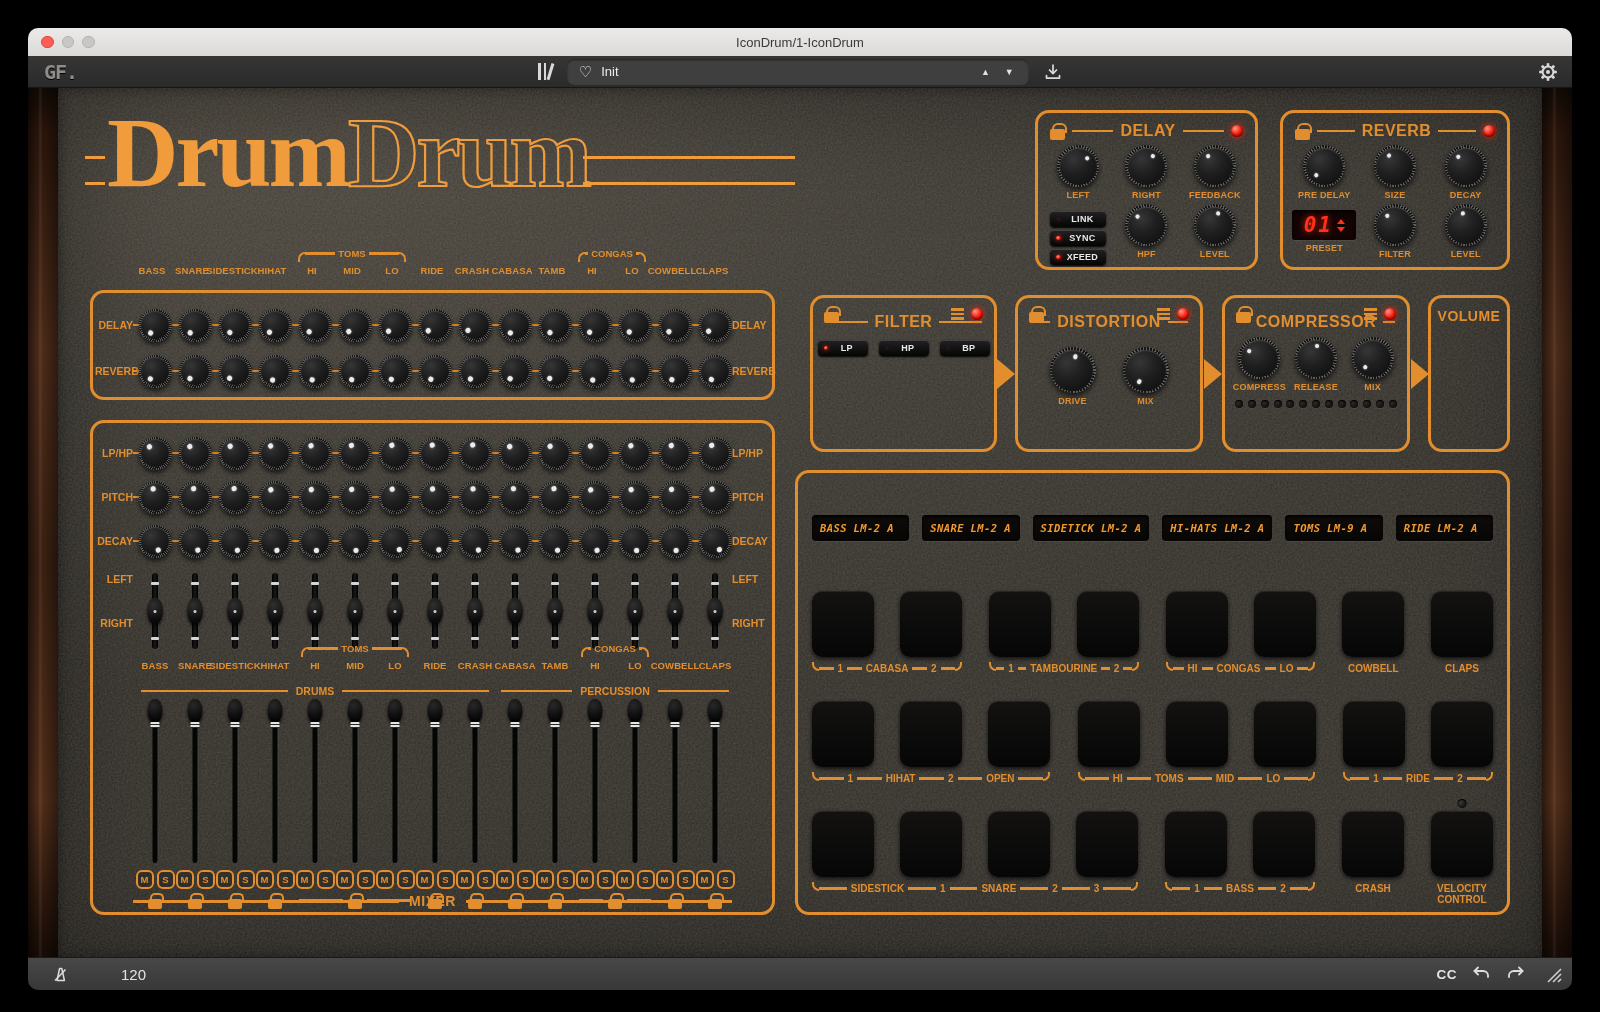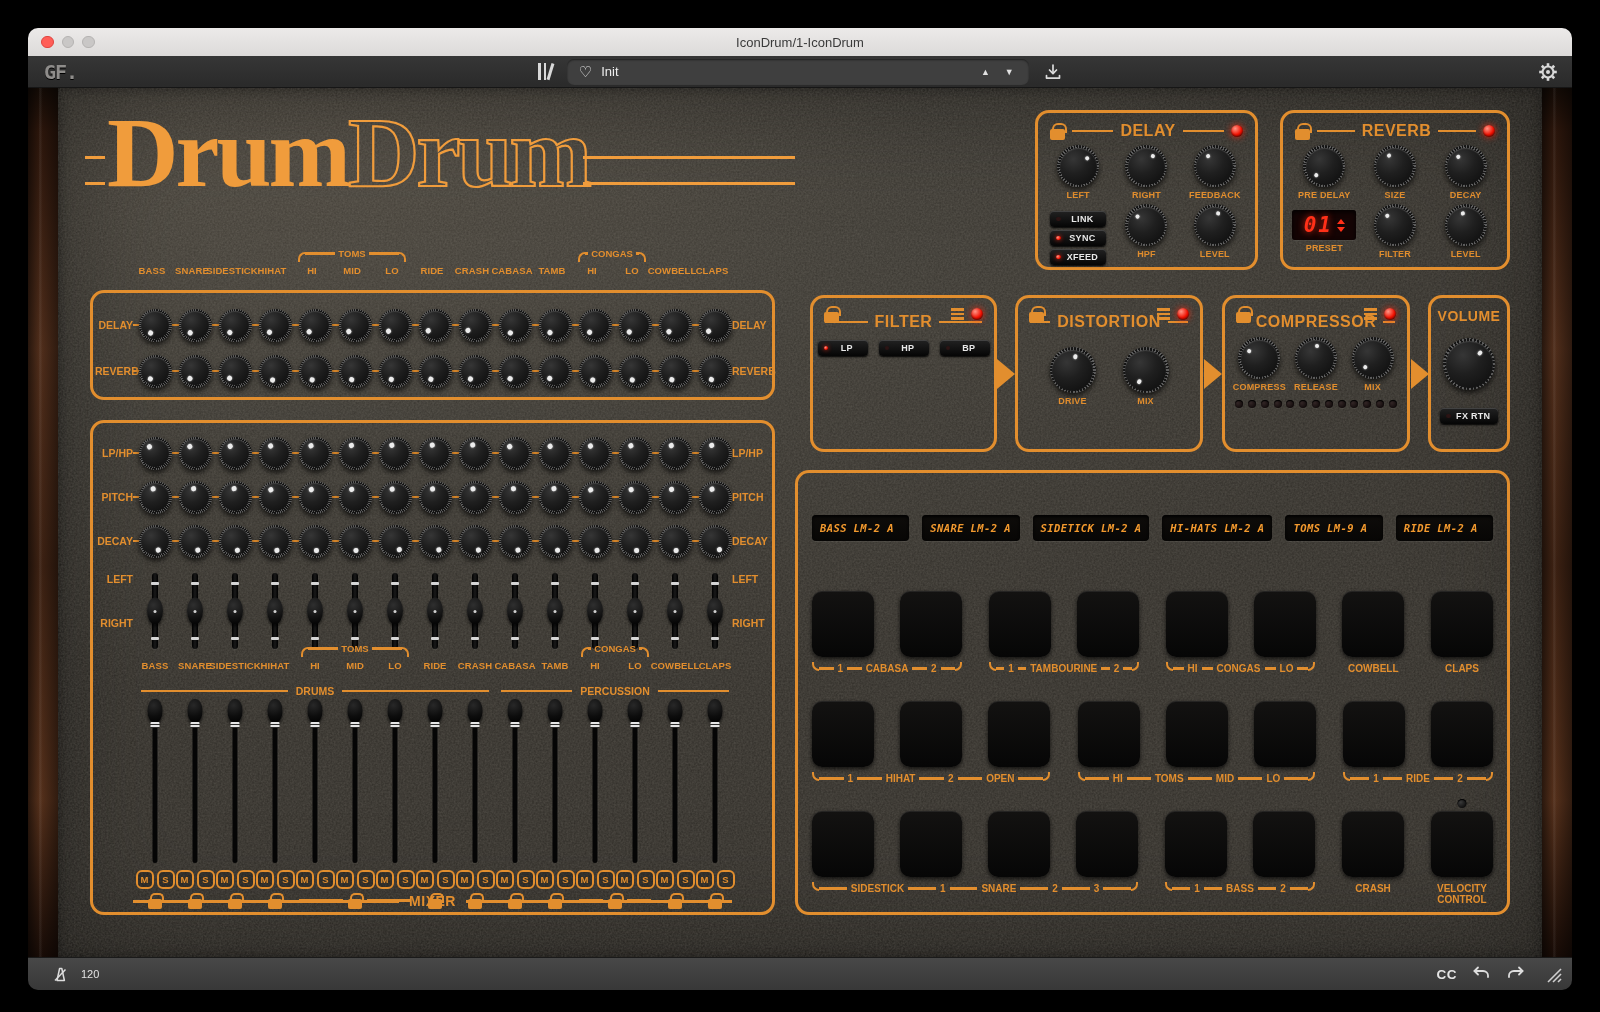--- a/index.html
+++ b/index.html
@@ -142,21 +142,21 @@
 .pb-corner{width:7px;height:9px;border-bottom:2.5px solid var(--accent);transform:translateY(-2px);}
 .pb-corner.l{border-left:2.5px solid var(--accent);border-bottom-left-radius:7px;}
 .pb-corner.r{border-right:2.5px solid var(--accent);border-bottom-right-radius:7px;}
 .pb-line{flex:1;height:2.5px;background:var(--accent);}
 .pb-lab{font-size:10px;font-weight:bold;color:var(--accent);margin:0 4px;white-space:nowrap;}
 .pad-single-lab{text-align:center;font-size:10px;font-weight:bold;color:var(--accent);margin:6px auto 0;line-height:11px;max-width:70px;}
 .vled{position:absolute;top:-12px;left:50%;transform:translateX(-50%);width:9px;height:9px;border-radius:50%;background:radial-gradient(circle at 35% 35%,#3a3a3a,#101010 70%);box-shadow:inset 0 1px 1px #000;}
 
 .statusbar{height:33px;background:linear-gradient(180deg,#484848,#383838);border-top:1px solid #1a1a1a;border-radius:0 0 10px 10px;display:flex;align-items:center;padding:0 10px 0 24px;color:#E2E2E2;position:relative;}
 .sb-left{display:flex;align-items:center;gap:12px;}
-.tempo{font-size:11px;}
+.tempo{font-size:15px;margin-left:40px;}
 .sb-right{margin-left:auto;display:flex;align-items:center;gap:15px;}
 .cc{font-size:13.5px;font-weight:bold;color:#E5E5E5;letter-spacing:.5px;}
 .grip{margin-left:4px;}
 </style>
 </head>
 <body>
 
 <div class="window">
 
   <div class="titlebar">
@@ -870,33 +870,20 @@
           <i class="mled"></i>
           <i class="mled"></i>
         </div>
     </section>
     <i class="flow-arrow" style="left:1383px"></i>
 
     <section class="fx-panel" id="volume-panel" style="left:1400px;top:207px;width:82px;height:157px">
       <div class="ribbon" style="padding-top:10px;justify-content:center">
         <span class="fx-title" style="font-size:14px">VOLUME</span>
       </div>
-      <div class="vol-body" id="volume-body">
-          <div class="knob" style="height: 52px; width: 52px; margin-top: 14px;">
-            <i class="knob-ring"></i>
-            <i class="knob-face"></i>
-            <i class="knob-arm" style="transform: rotate(45deg);">
-              <i class="knob-dot"></i>
-            </i>
-          </div>
-          <div class="fx-btn" style="width: 58px; margin-top: 18px;">
-            <i class="bled"></i>
-            <span>FX RTN</span>
-          </div>
-        </div>
     </section>
 
     <section class="fx-panel" id="panel-mix" style="left:62px;top:332px;width:685px;height:495px">
       <div class="mixer-ribbon">
         <i class="mr-line"></i>
         <span class="mixer-title">MIXER</span>
         <i class="mr-line"></i>
       </div>
     <div class="chan-row" style="top: 8px;">
           <span class="row-lab l">LP/HP</span>

